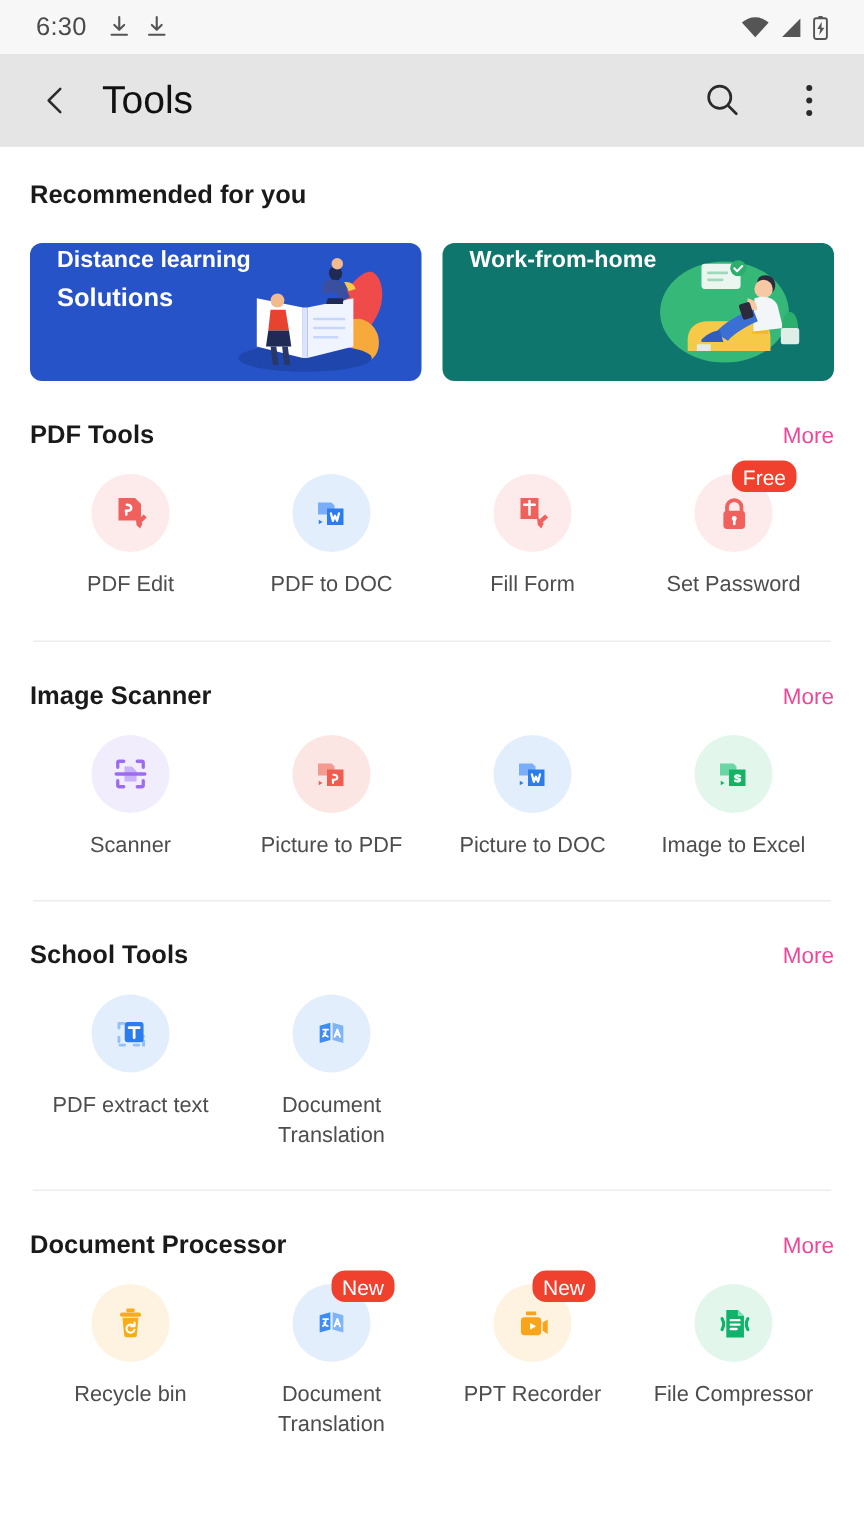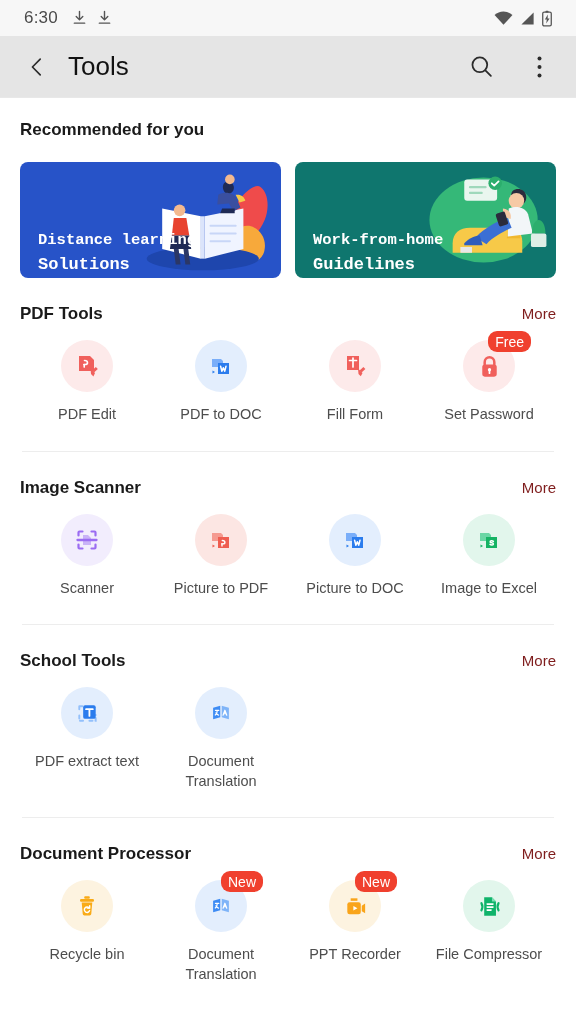--- a/index.html
+++ b/index.html
@@ -27,27 +27,27 @@
   .hdr-back { width:34px; height:34px; display:flex; align-items:center; justify-content:center; cursor:pointer; }
   .hdr-title { font-size:26px; color:#111; margin-left:14px; font-weight:400; }
   .hdr-actions { margin-left:auto; display:flex; align-items:center; gap:24px; }
   .hdr-btn { width:34px; height:34px; display:flex; align-items:center; justify-content:center; cursor:pointer; }
   
   .content { padding:0 20px; }
   .sec-title-row {
     display:flex; align-items:baseline; justify-content:space-between;
   }
   .sec-title { font-size:17px; font-weight:bold; color:#1a1a1a; }
-  .sec-more { font-size:15px; color:#7f1d1d; cursor:pointer; }
+  .sec-more { font-size:15px; color:#ec4899; cursor:pointer; }
   
   .rec-head { padding-top:22px; }
   .banners { display:flex; gap:14px; margin-top:22px; }
   .banner {
-    flex:1; height:116px; border-radius:8px; position:relative;
-    overflow:hidden; display:flex; align-items:flex-end; cursor:pointer;font-family:Liberation Mono, monospace;
+    flex:1; height:92px; border-radius:8px; position:relative;
+    overflow:hidden; display:flex; align-items:flex-start; cursor:pointer;
   }
   .banner-text {
     position:relative; z-index:2; padding-left:18px;
     color:#fff; font-weight:bold; line-height:1.55;
   }
   .banner-text .l1 { font-size:15.5px; display:block; }
   .banner-text .l2 { font-size:17px; display:block; }
   .banner-art { position:absolute; right:0; top:0; bottom:0; width:58%; z-index:1; }
   
   .section { padding-top:26px; }
@@ -187,21 +187,20 @@
               <path d="M54 88h12v6H54z" fill="#e8e8e8"></path>
               <path d="M98 48c7 1 9 6 8 11l-8-2z" fill="#f6c9a4"></path>
               <rect x="92" y="52" width="10" height="14" rx="2" fill="#2b2b3d" transform="rotate(-18 97 59)"></rect>
             </g>
             <path d="M128 74c0-8 3-14 7-14s7 6 7 14z" fill="#2cae6d"></path>
             <rect x="127" y="74" width="16" height="14" rx="2" fill="#dfeee6"></rect>
           </svg>
         </div>
         <div class="banner-text">
           <span class="l1">Work-from-home</span>
-          <span class="l2">Guidelines</span>
         </div>
       </div>
 
     </div>
   </div>
 
   <div class="section">
     <div class="sec-title-row">
       <span class="sec-title">PDF Tools</span>
       <span class="sec-more">More</span>

